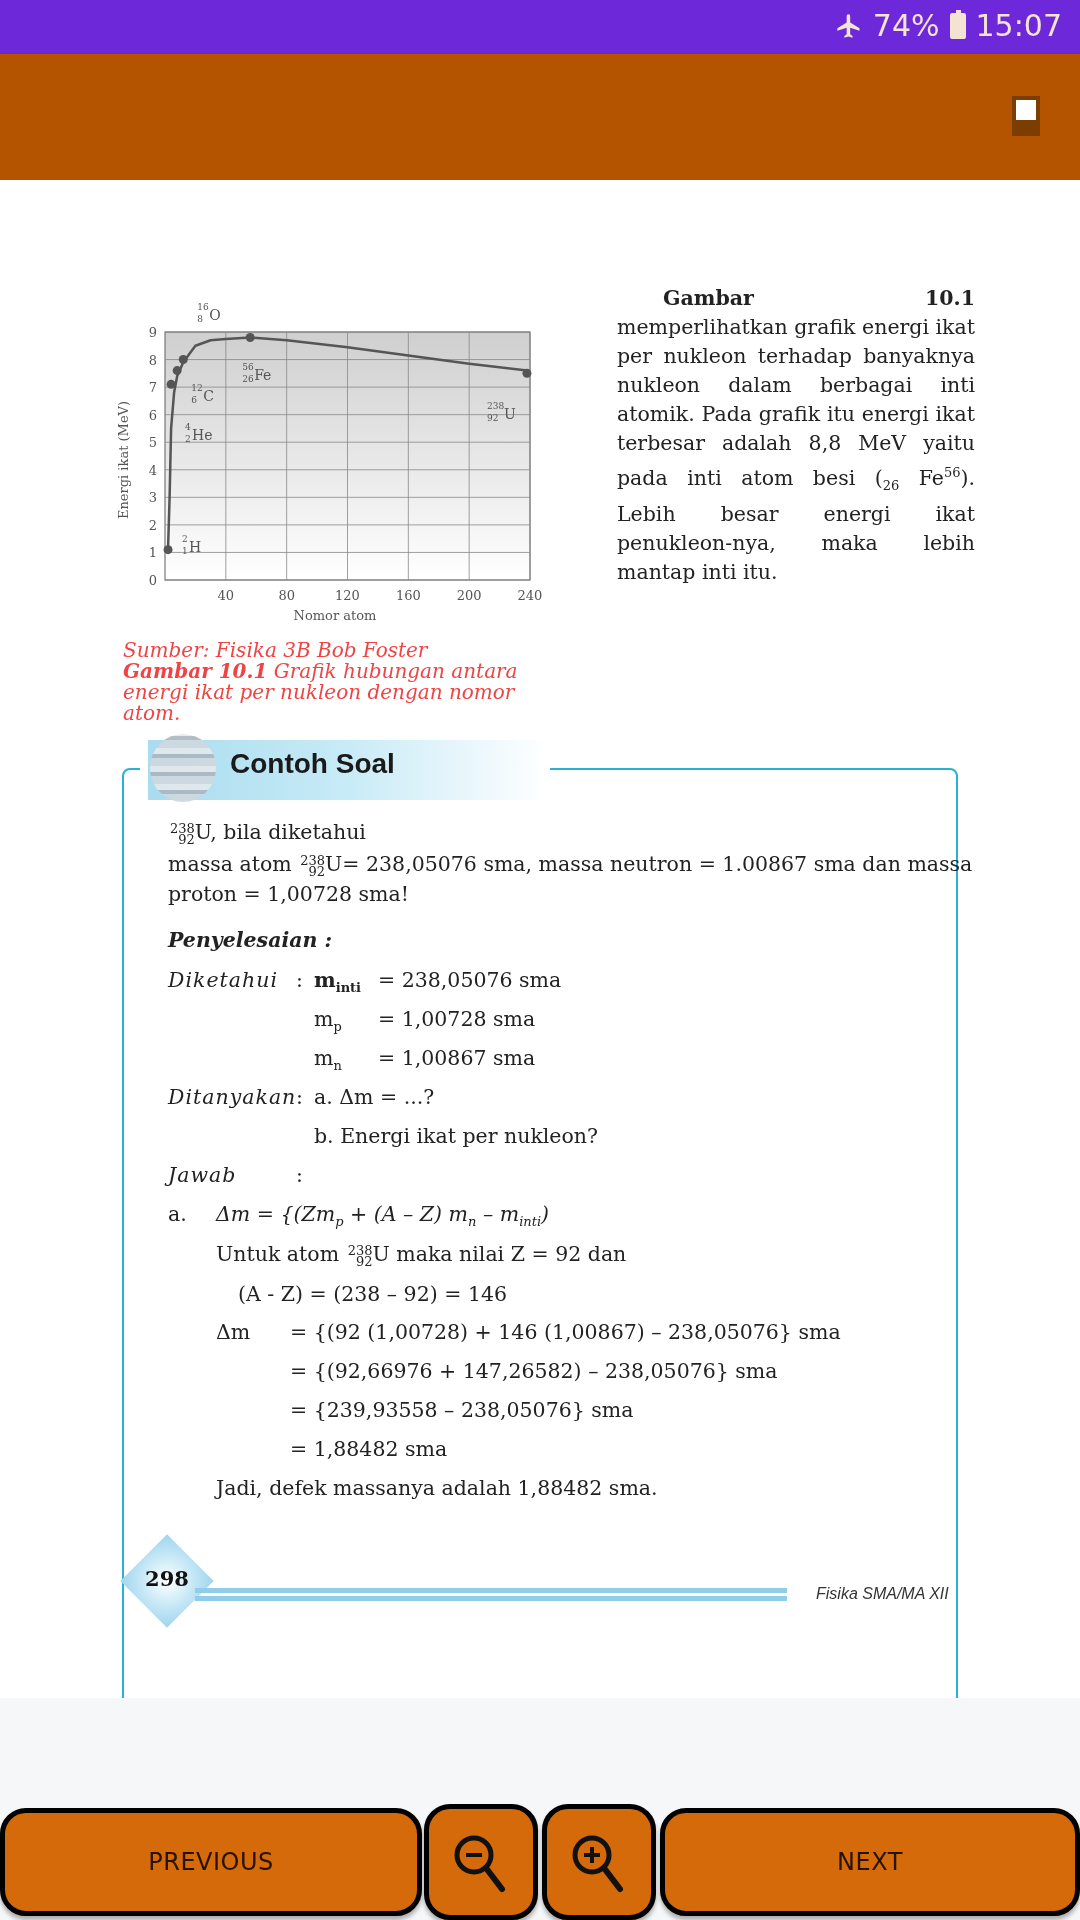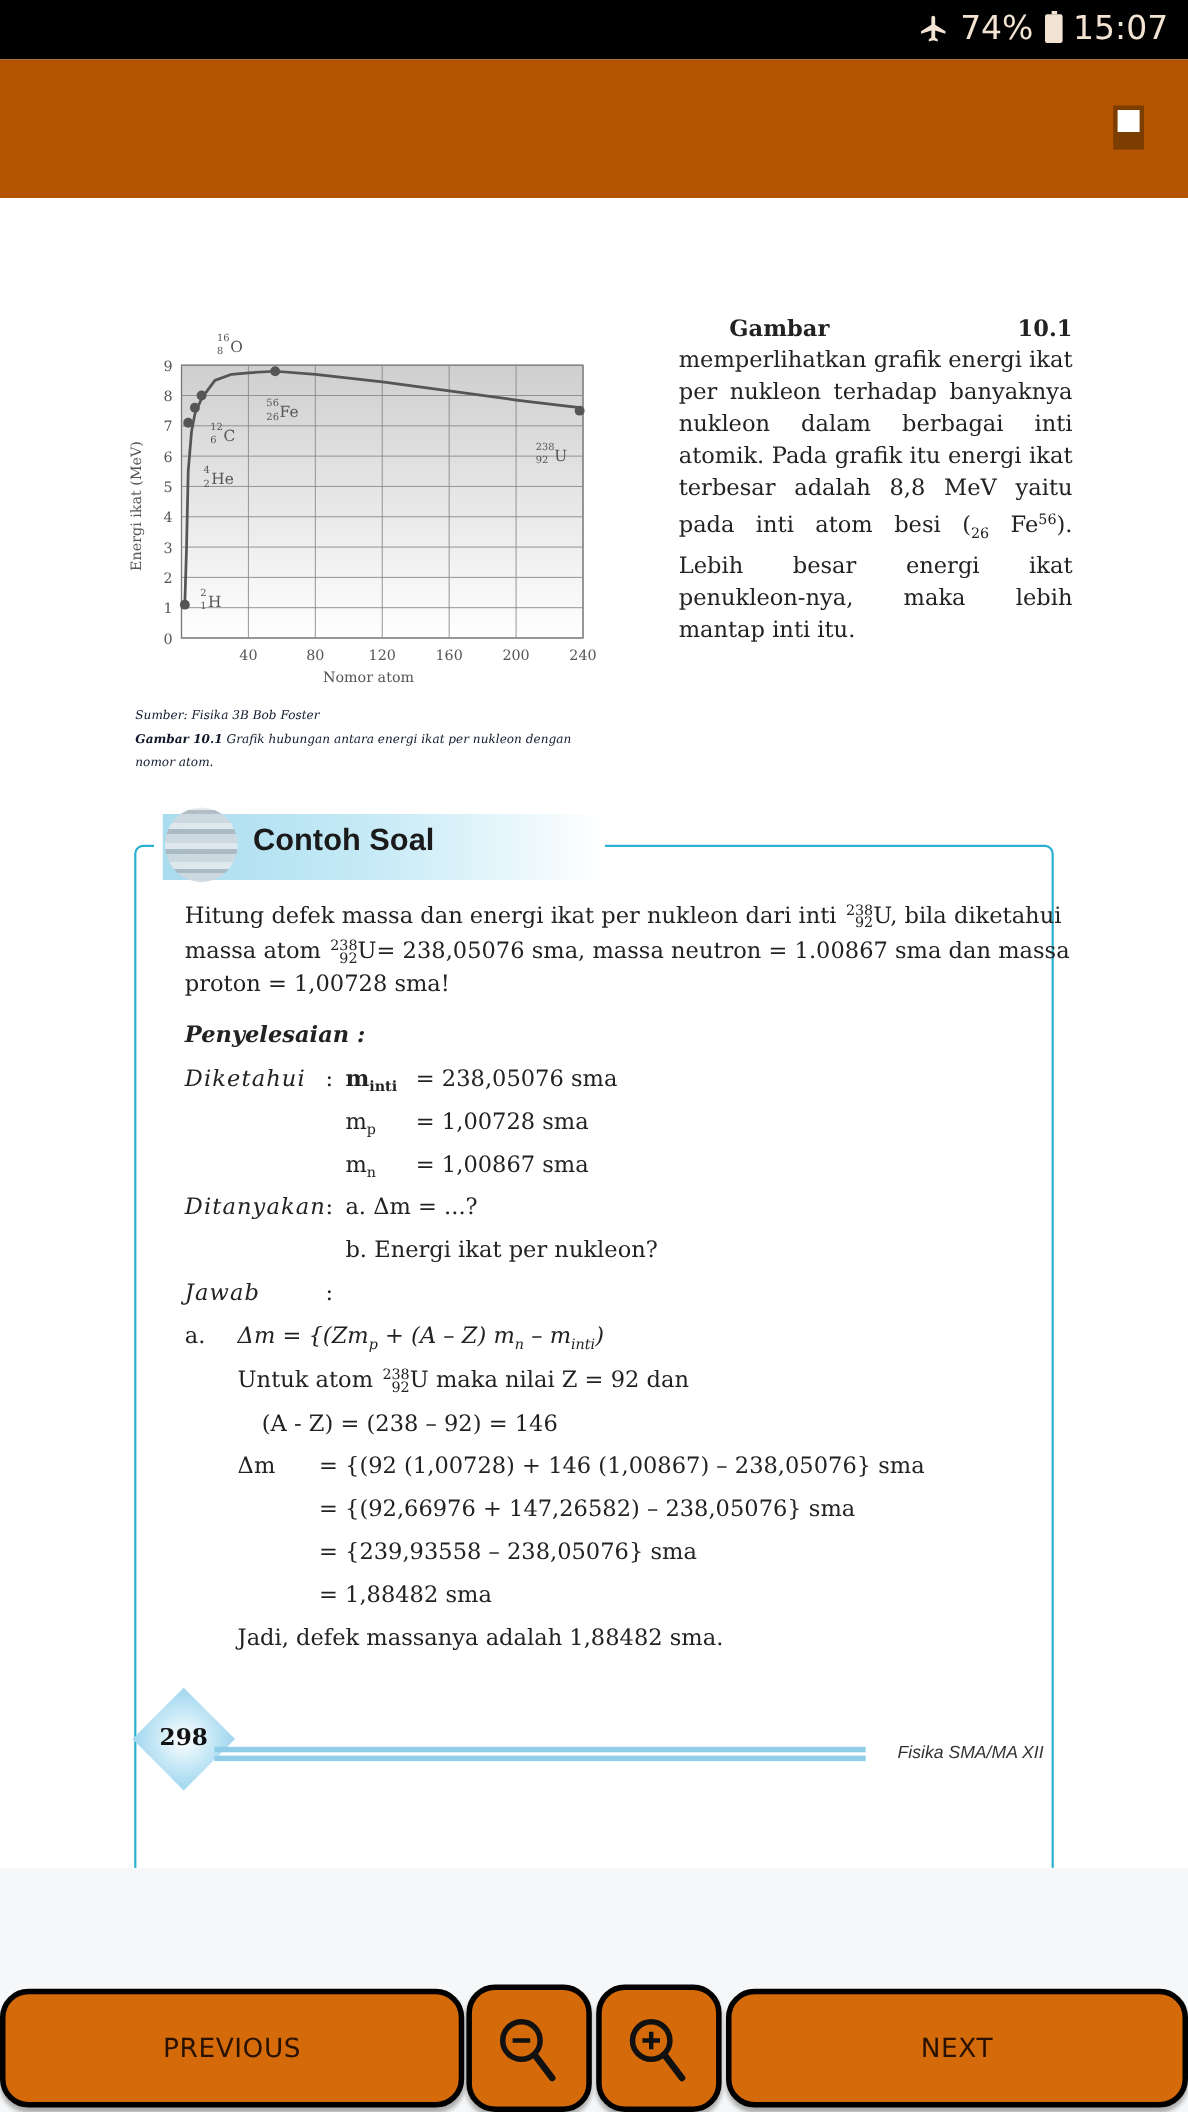--- a/index.html
+++ b/index.html
@@ -1,40 +1,40 @@
 <!DOCTYPE html>
 <html><head>
 <meta charset="utf-8">
 <style>
   * { box-sizing: border-box; margin: 0; padding: 0; }
   html, body { width: 1080px; height: 1920px; overflow: hidden; background: #ffffff; }
   body { position: relative; font-family: "DejaVu Serif", serif; color: #222; }
 
   
-  .status-bar { position: absolute; left: 0; top: 0; width: 1080px; height: 54px; background: #000000; color: #f3e3d3; }
+  .status-bar { position: absolute; left: 0; top: 0; width: 1080px; height: 54px; background: #6d28d9; color: #f3e3d3; }
   .status-right { position: absolute; right: 18px; top: 8px; display: flex; align-items: center; gap: 10px; font-family: "DejaVu Sans", sans-serif; font-size: 30px; }
   .airplane-icon { width: 28px; height: 28px; }
   .battery-icon { width: 16px; height: 26px; border: 2px solid #f3e3d3; background: #f3e3d3; border-radius: 2px; position: relative; }
   .battery-icon::after { content: ""; position: absolute; left: 4px; top: -5px; width: 5px; height: 3px; background: #f3e3d3; }
 
   
   .app-bar { position: absolute; left: 0; top: 54px; width: 1080px; height: 126px; background: #b45300; box-shadow: 0 3px 5px rgba(0,0,0,0.25); }
   .app-title { position: absolute; left: 36px; top: 38px; font-family: "DejaVu Sans", sans-serif; font-size: 40px; color: #ffffff; letter-spacing: 0.5px; }
   .menu-btn { position: absolute; right: 40px; top: 42px; width: 28px; height: 40px; background: #7c3d00; }
   .menu-btn span { position: absolute; left: 4px; top: 4px; width: 20px; height: 20px; background: #fff; }
 
   
   .page { position: absolute; left: 0; top: 180px; width: 1080px; height: 1520px; background: #ffffff; }
 
   
   .chart-wrap { position: absolute; left: 110px; top: 100px; width: 440px; height: 345px; }
   .chart-wrap svg { width: 440px; height: 345px; }
   .chart-wrap text { font-family: "DejaVu Serif", serif; fill: #555; }
 
-  .caption { position: absolute; left: 123px; top: 460px; width: 420px; font-size: 11px; line-height: 21px; color: #0f172a; font-style: italic; }
+  .caption { position: absolute; left: 123px; top: 460px; width: 420px; font-size: 20px; line-height: 21px; color: #ef4444; font-style: italic; }
   .caption b { font-style: italic; }
 
   .side-text { position: absolute; left: 601px; top: 104px; width: 358px; font-size: 20.5px; line-height: 29px; color: #222; text-align: justify; margin-left: 16px; }
   .side-text b { font-weight: bold; }
   .side-text .indent { padding-left: 46px; }
 
   
   .ex-box { position: absolute; left: 122px; top: 588px; width: 836px; height: 940px; border: 2px solid #2ab0d0; border-radius: 8px; }
   .ex-header { position: absolute; left: 148px; top: 560px; width: 400px; height: 60px; background: linear-gradient(90deg, #a9dcee 0%, #c8ebf7 50%, rgba(255,255,255,0) 100%); }
   .ex-header-bg { position: absolute; left: 140px; top: 556px; width: 410px; height: 64px; background: #fff; }
@@ -192,21 +192,21 @@
   </div>
 
   <div class="ex-box"></div>
   <div class="ex-header-bg"></div>
   <div class="ex-header"></div>
   <div class="ex-icon"></div>
   <div class="ex-title">Contoh Soal</div>
 
   <div class="ex-body">
     <div class="line" style="top:0;">
-      <span>Hitung defek massa dan energi ikat per nukleon dari inti </span><span class="iso"><span>238</span><span>92</span></span><span>U</span><span>, bila diketahui</span>
+      <span class="iso"><span>238</span><span>92</span></span><span>U</span><span>, bila diketahui</span>
     </div>
     <div class="line" style="top:32px;">
       <span>massa atom </span><span class="iso"><span>238</span><span>92</span></span><span>U</span><span>= 238,05076 sma, massa neutron = 1.00867 sma dan massa</span>
     </div>
     <div class="line" style="top:62px;">proton = 1,00728  sma!</div>
 
     <div class="line it" style="top:108px; font-weight:bold;">Penyelesaian :</div>
 
     <div class="line it" style="top:148px; letter-spacing:1px;">Diketahui</div>
     <div class="line" style="top:148px; left:128px;">:</div>

